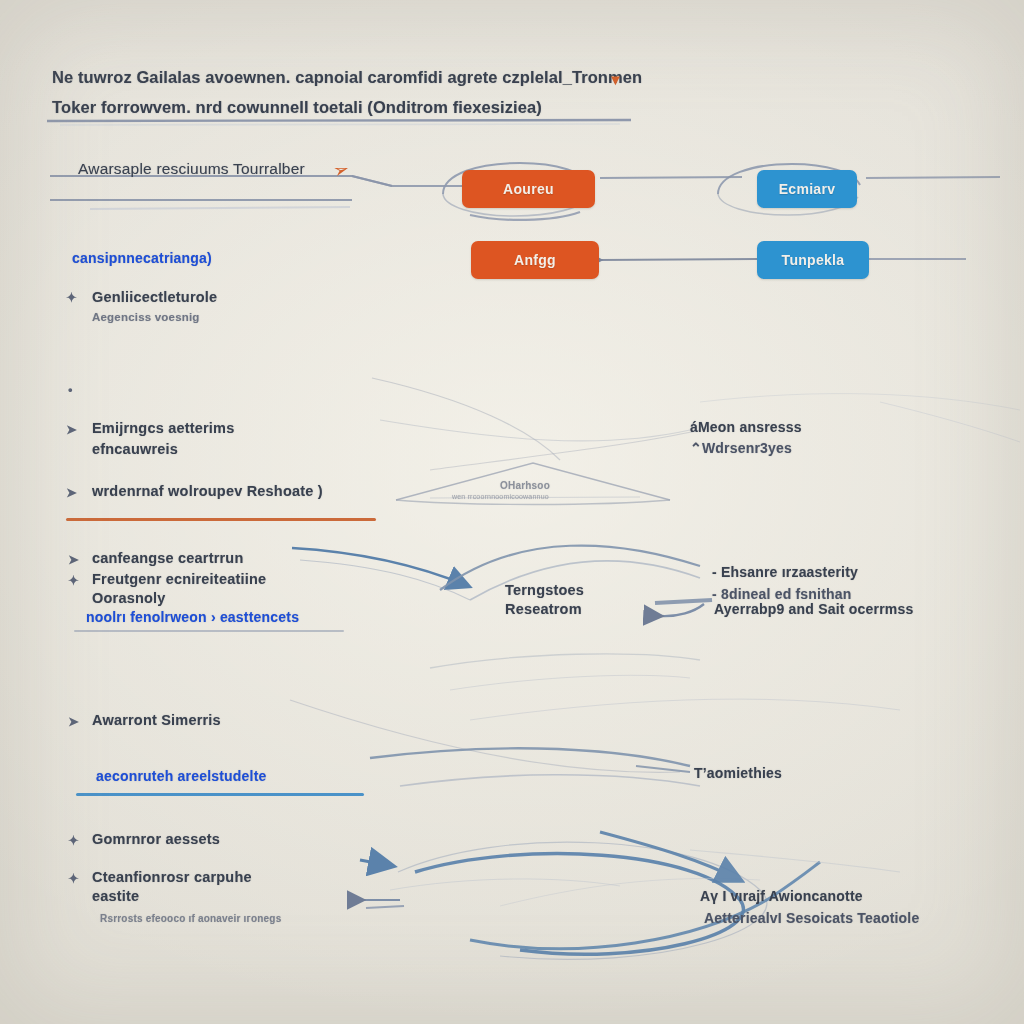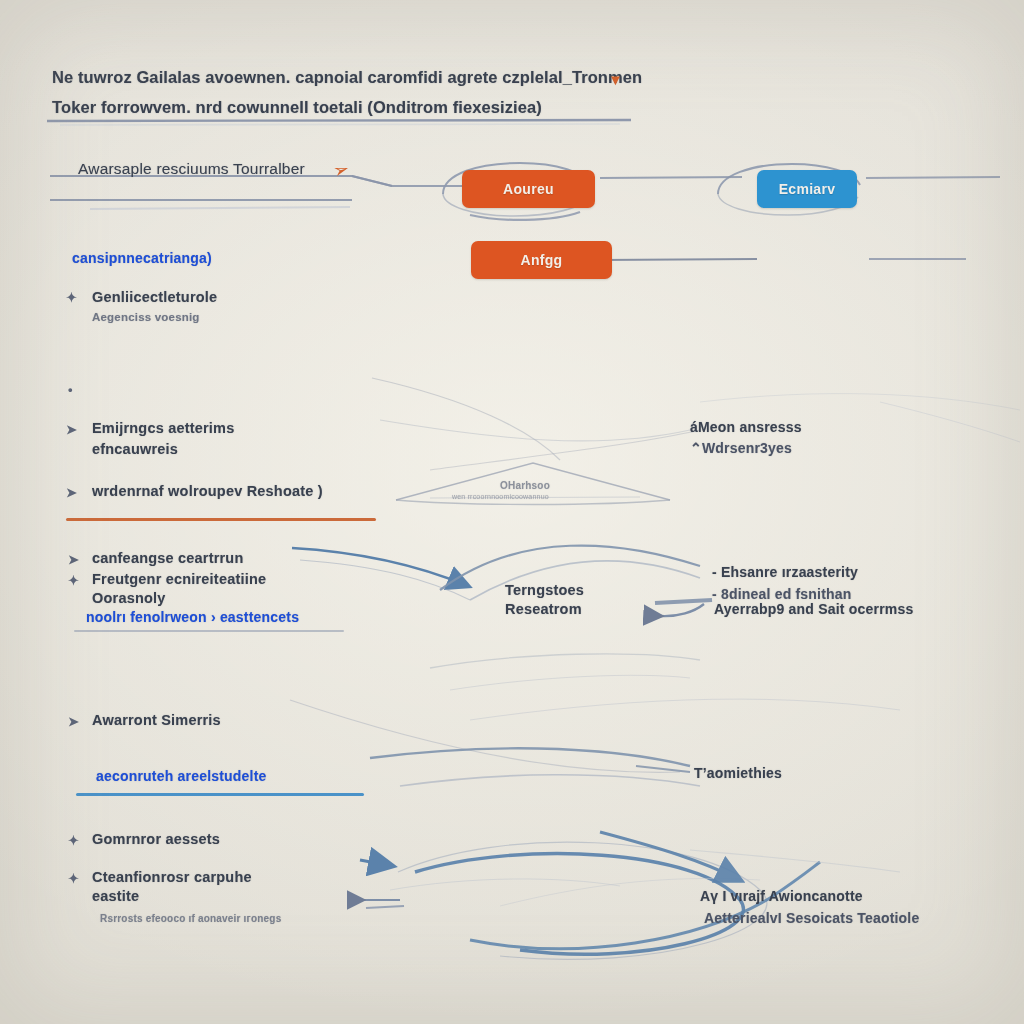--- a/index.html
+++ b/index.html
@@ -228,21 +228,22 @@
   <div class="tx title-line" style="left:52px; top:68px;">Ne tuwroz Gailalas avoewnen. capnoial caromfidi agrete czplelal_Tronmen</div>
   <div class="glyph" style="left:608px; top:72px; font-size:15px;">▼</div>
 
   <div class="tx section-head" style="left:78px; top:160px;">Awarsaple resciuums Tourralber</div>
   <div class="glyph" style="left:333px; top:160px; font-size:19px; transform:rotate(-18deg);">➢</div>
 
   <div class="tx section-sub" style="left:72px; top:250px;">cansipnnecatrianga)</div>
 
   <div class="btn orange" style="left:462px; top:170px; width:133px; height:38px;">Aoureu</div>
   <div class="btn blue" style="left:757px; top:170px; width:100px; height:38px;">Ecmiarv</div>
-  <div class="btn orange" style="left:471px; top:241px; width:141px; height:38px;">Anfgg</div>
+  <div class="btn orange" style="left:471px; top:241px; width:128px; height:38px;">Anfgg</div>
+  <div class="btn blue" style="left:757px; top:241px; width:112px; height:38px;">Tunpekla</div>
 
   <div class="bullet-dot" style="left:66px; top:290px;">✦</div>
   <div class="tx bullet-main" style="left:92px; top:289px;">Genliicectleturole</div>
   <div class="tx small-note" style="left:92px; top:311px;">Aegenciss    voesnig</div>
 
   <div class="bullet-dot" style="left:68px; top:382px;">•</div>
 
   <div class="bullet-dot" style="left:66px; top:422px;">➤</div>
   <div class="tx bullet-main" style="left:92px; top:420px;">Emijrngcs aetterims</div>
   <div class="tx bullet-second" style="left:92px; top:441px;">efncauwreis</div>

